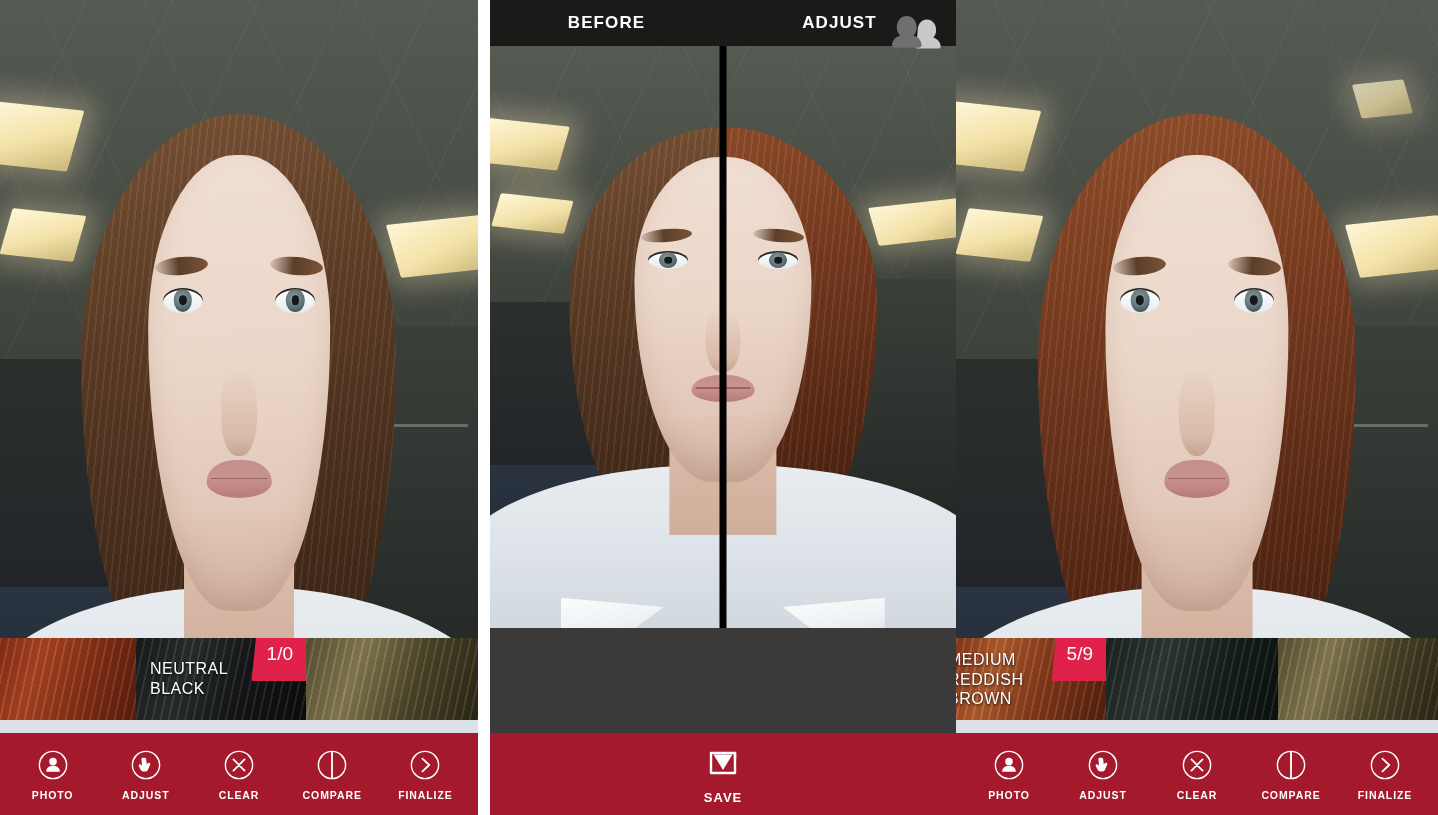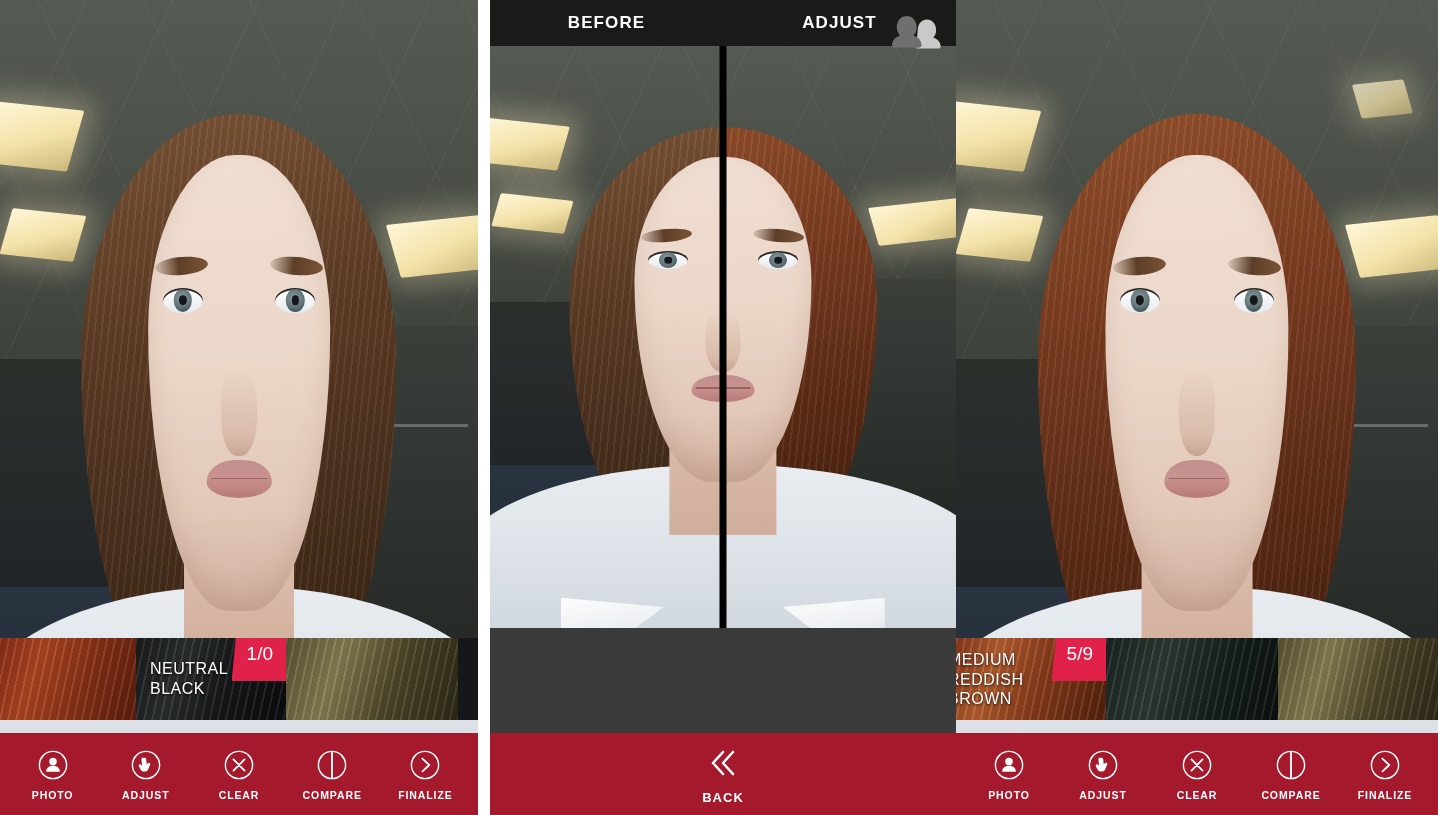--- a/index.html
+++ b/index.html
@@ -284,21 +284,21 @@
         </div>
       <div class="eye eye-r">
           <div class="iris"></div>
         </div>
       <div class="nose"></div>
       <div class="lips"></div>
     </div>
 
     <div class="swatch-strip">
       <div class="swatch sw-auburn" style="width:136px"></div>
-      <div class="swatch sw-black" style="width:150px">
+      <div class="swatch sw-black" style="width:170px">
         <div class="sw-label">NEUTRAL
 BLACK</div>
         <div class="sw-badge">1/0</div>
       </div>
       <div class="swatch sw-ash" style="width:172px"></div>
     </div>
 
     <div class="toolbar">
       <div class="tb-item">
         <svg class="tb-icon" viewBox="0 0 40 40">
@@ -414,23 +414,25 @@
         </div>
       </div>
       <div class="mid-divider"></div>
     </div>
 
     <div class="mid-blank"></div>
 
     <div class="toolbar toolbar-mid">
       <div class="tb-item">
         <svg class="tb-icon" viewBox="0 0 40 40">
-          <path d="M20 9 10 20 20 31 M30 9 20 20 30 31" fill="none" stroke="#fff" stroke-width="2.6" stroke-linecap="round" stroke-linejoin="round"></path>
-        </svg>
-        <div class="tb-label">BACK</div>
+          <path d="M8 10h24v6" fill="none" stroke="#fff" stroke-width="2.4" stroke-linecap="round"></path>
+          <path d="M8 10v20h24V10" fill="none" stroke="#fff" stroke-width="2.4" stroke-linejoin="round"></path>
+          <path d="M10.5 11.5h19L20 27z" fill="#fff"></path>
+        </svg>
+        <div class="tb-label">SAVE</div>
       </div>
     </div>
   </div>
 
   <div class="panel panel-right">
 
     <div class="photo">
       <div class="room">
         <div class="ceiling"></div>
         <div class="lamp lamp-a"></div>

